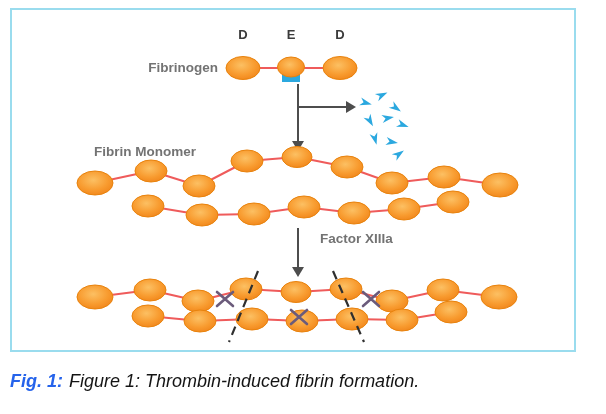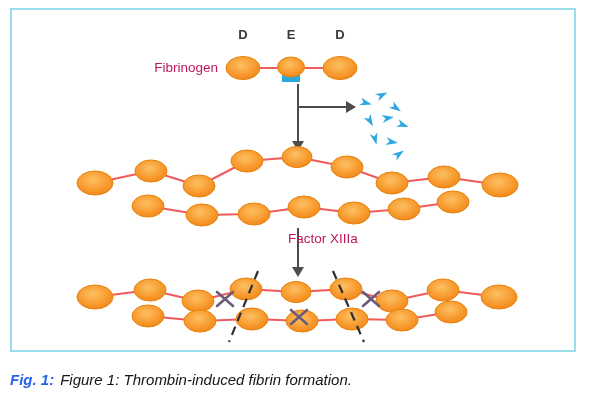--- a/index.html
+++ b/index.html
@@ -7,29 +7,30 @@
     position:relative;width:606px;height:414px;background:#ffffff;
     font-family:"Liberation Sans",sans-serif;overflow:hidden;
   }
   .figure-box{
     position:absolute;left:10px;top:8px;width:566px;height:344px;
     background:#ffffff;border:2px solid var(--panel-border,#9ADCEE);
     box-sizing:border-box;
   }
   svg.diagram{position:absolute;left:0;top:0;}
   .lbl{
-    position:absolute;color:#be185d;font-size:13.5px;line-height:16px;
+    position:absolute;color:#737373;font-size:13.5px;line-height:16px;
     white-space:nowrap;
+    font-weight:bold;
   }
   .lbl.center{text-align:center;white-space:normal;}
   .lbl.right{text-align:right;}
   .domain{font-size:13px;font-weight:600;color:#3b3b3b;}
   .caption{
     position:absolute;left:10px;top:371px;width:586px;
-    font-size:15px;font-style:italic;color:#141414;
+    font-size:18px;font-style:italic;color:#141414;
   }
   .cap-prefix{color:var(--caption-accent,#2563EB);font-weight:700;margin-right:6px;}
   
   .node{fill:url(#orangeGrad);stroke:#E8820C;stroke-width:1;}
   .connector{fill:none;stroke:var(--connector,#EF5B5B);stroke-width:2;stroke-linejoin:round;}
   .arrow{stroke:var(--arrow,#4D4D4D);stroke-width:2;fill:none;}
   .arrowhead{fill:var(--arrow,#4D4D4D);stroke:none;}
   .pep{fill:var(--peptide-blue,#2BA8DF);stroke:none;}
   .ehl{fill:var(--peptide-blue,#2BA8DF);stroke:none;}
   .xmark{stroke:var(--crosslink,#6B5B7B);stroke-width:2.6;stroke-linecap:round;fill:none;}
@@ -137,20 +138,21 @@
   </svg>
 
   <span class="lbl center domain" style="left:231px;top:27px;width:24px;">D</span>
   <span class="lbl center domain" style="left:279px;top:27px;width:24px;">E</span>
   <span class="lbl center domain" style="left:328px;top:27px;width:24px;">D</span>
 
   <span class="lbl right" style="left:98px;top:60px;width:120px;">Fibrinogen</span>
 
 
 
+  <span class="lbl right" style="left:58px;top:144px;width:138px;">Fibrin Monomer</span>
 
-  <span class="lbl" style="left:288px;top:231px;text-align:center;">Factor XIIIa</span>
+  <span class="lbl" style="left:320px;top:231px;text-align:center;">Factor XIIIa</span>
 
   <div class="caption">
     <span class="cap-prefix">Fig. 1:</span><span class="cap-text">Figure 1: Thrombin-induced fibrin formation.</span>
   </div>
 
 </div>
 
 </body></html>

